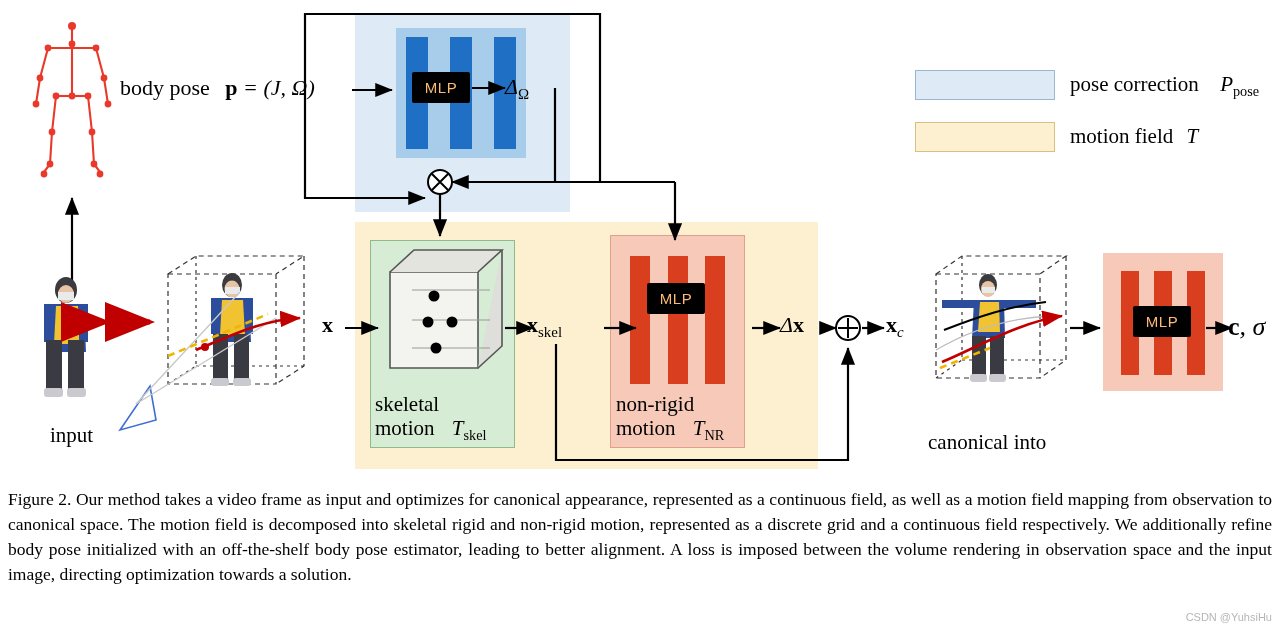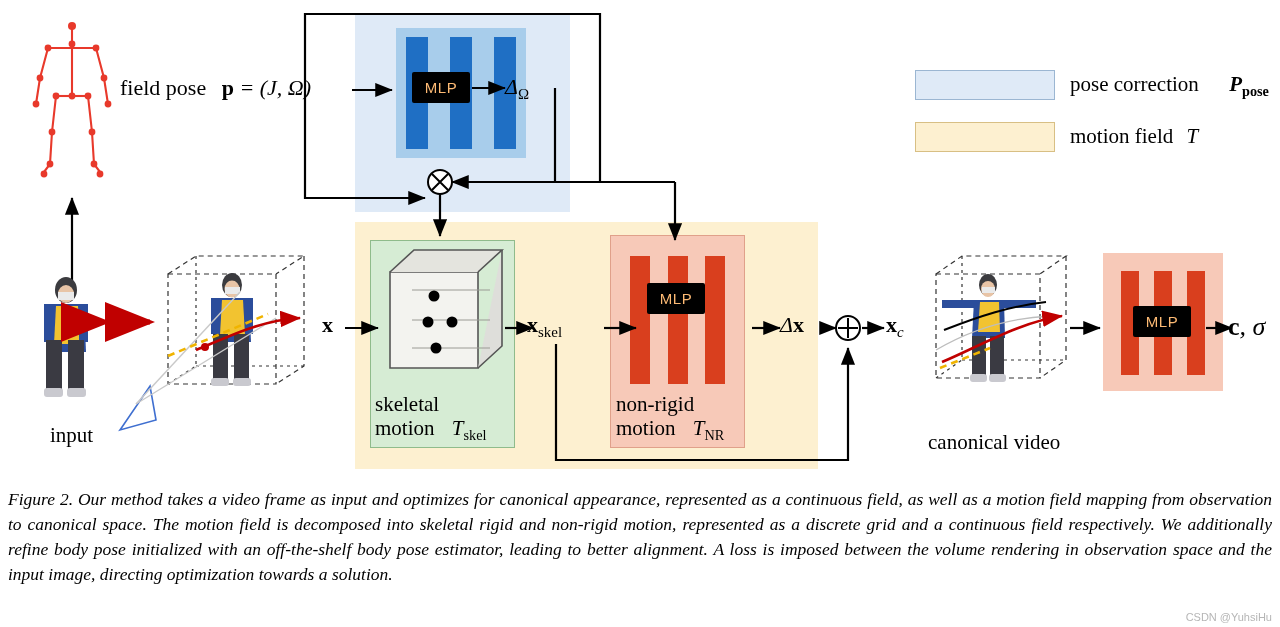--- a/index.html
+++ b/index.html
@@ -106,21 +106,20 @@
   sub { font-size: 0.68em; font-style: normal; }
 
   #caption {
     position: absolute;
     left: 8px;
     top: 487px;
     width: 1264px;
     font-size: 17.5px;
     line-height: 1.42;
     text-align: justify;
-    font-style: italic;
   }
   #watermark {
     position: absolute;
     right: 8px;
     bottom: 4px;
     font-family: "Liberation Sans", sans-serif;
     font-size: 11px;
     color: #b6b6b6;
   }
   
@@ -349,21 +348,21 @@
     <path d="M940,368 L990,348" stroke="#f0b400" stroke-width="2.6" stroke-dasharray="7,5" fill="none"></path>
     <path d="M942,362 C980,346 1020,322 1062,316" stroke="#c00000" stroke-width="2.6" fill="none" marker-end="url(#ahr)"></path>
     <path d="M944,330 C980,316 1010,306 1046,302" stroke="#000" stroke-width="2" fill="none"></path>
 
     <path d="M1070,328 L1100,328" stroke="#000" stroke-width="2.2" fill="none" marker-end="url(#ah)"></path>
 
     <path d="M1206,328 L1232,328" stroke="#000" stroke-width="2.2" fill="none" marker-end="url(#ah)"></path>
   </svg>
 
   <div class="lbl" style="left:120px; top:75px; font-size:22px;">
-    <span>field pose</span>
+    <span>body pose</span>
     <span class="bold-up" style="margin-left:10px;">p</span>
     <span class="math"> = (J, Ω)</span>
   </div>
 
   <div class="lbl" style="left:505px; top:74px; font-size:22px;">
     <span class="math">Δ<sub>Ω</sub></span>
   </div>
 
   <div class="lbl" style="left:322px; top:312px; font-size:22px;">
     <span class="bold-up">x</span>
@@ -391,25 +390,25 @@
     <span class="math" style="margin-left:12px;">T<sub>skel</sub></span>
   </div>
 
   <div class="lbl" style="left:616px; top:392px; font-size:21px;">
     <span>non-rigid</span><br>
     <span>motion</span>
     <span class="math" style="margin-left:12px;">T<sub>NR</sub></span>
   </div>
 
   <div class="lbl" style="left:50px; top:423px; font-size:21px;">input</div>
-  <div class="lbl" style="left:928px; top:430px; font-size:21px;">canonical video</div>
+  <div class="lbl" style="left:928px; top:430px; font-size:21px;">canonical into</div>
 
   <div class="lbl" style="left:1070px; top:72px; font-size:21px;">
     <span>pose correction</span>
-    <span class="math" style="margin-left:25px;font-weight:bold;">P<sub>pose</sub></span>
+    <span class="math" style="margin-left:16px;">P<sub>pose</sub></span>
   </div>
   <div class="lbl" style="left:1070px; top:124px; font-size:21px;">
     <span>motion field</span>
     <span class="math" style="margin-left:8px;">T</span>
   </div>
 </div>
 
 <div id="caption">Figure 2. Our method takes a video frame as input and optimizes for canonical appearance, represented as a continuous field, as well as a motion field mapping from observation to canonical space. The motion field is decomposed into skeletal rigid and non-rigid motion, represented as a discrete grid and a continuous field respectively. We additionally refine body pose initialized with an off-the-shelf body pose estimator, leading to better alignment. A loss is imposed between the volume rendering in observation space and the input image, directing optimization towards a solution.</div>
 <div id="watermark">CSDN @YuhsiHu</div>
 

